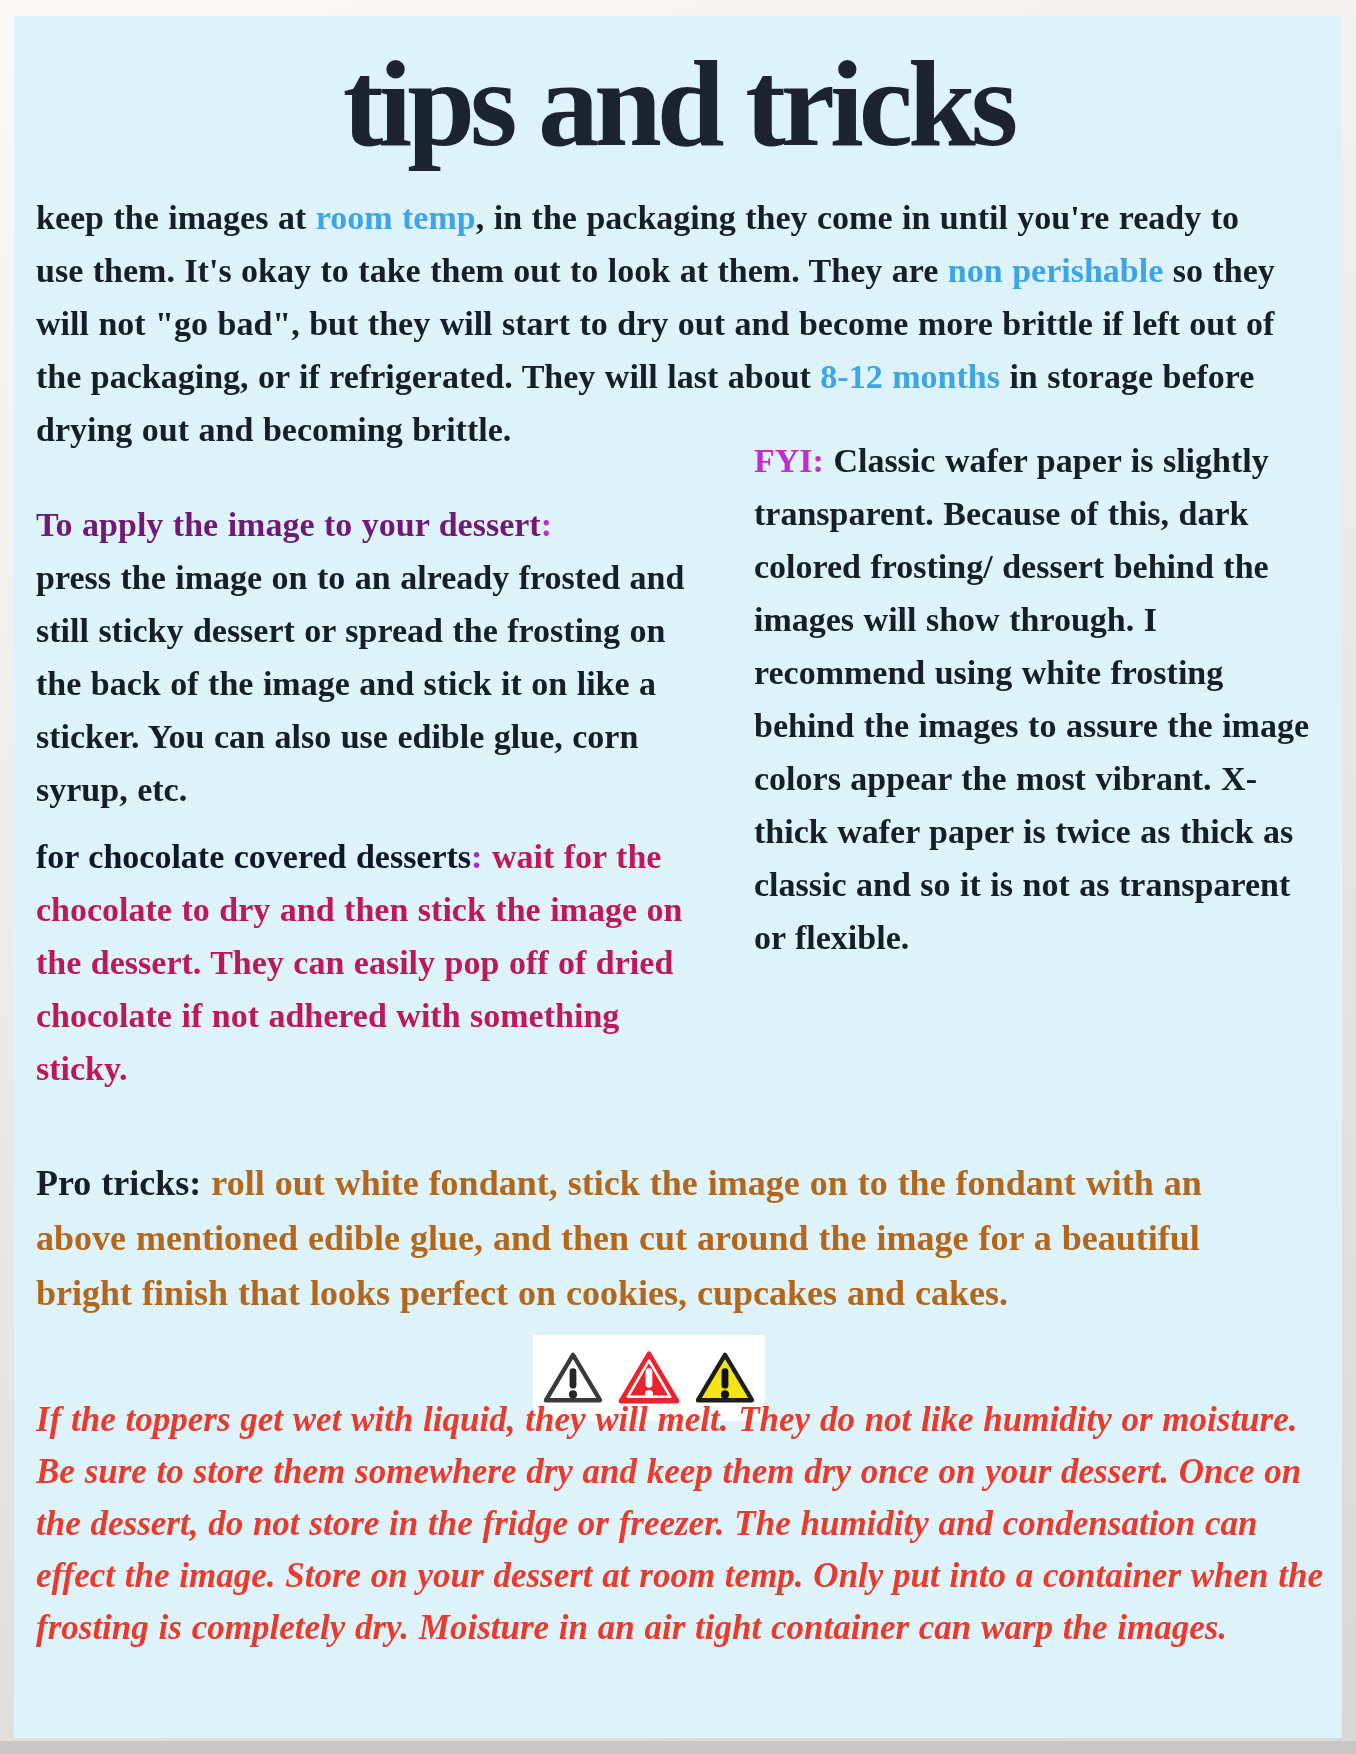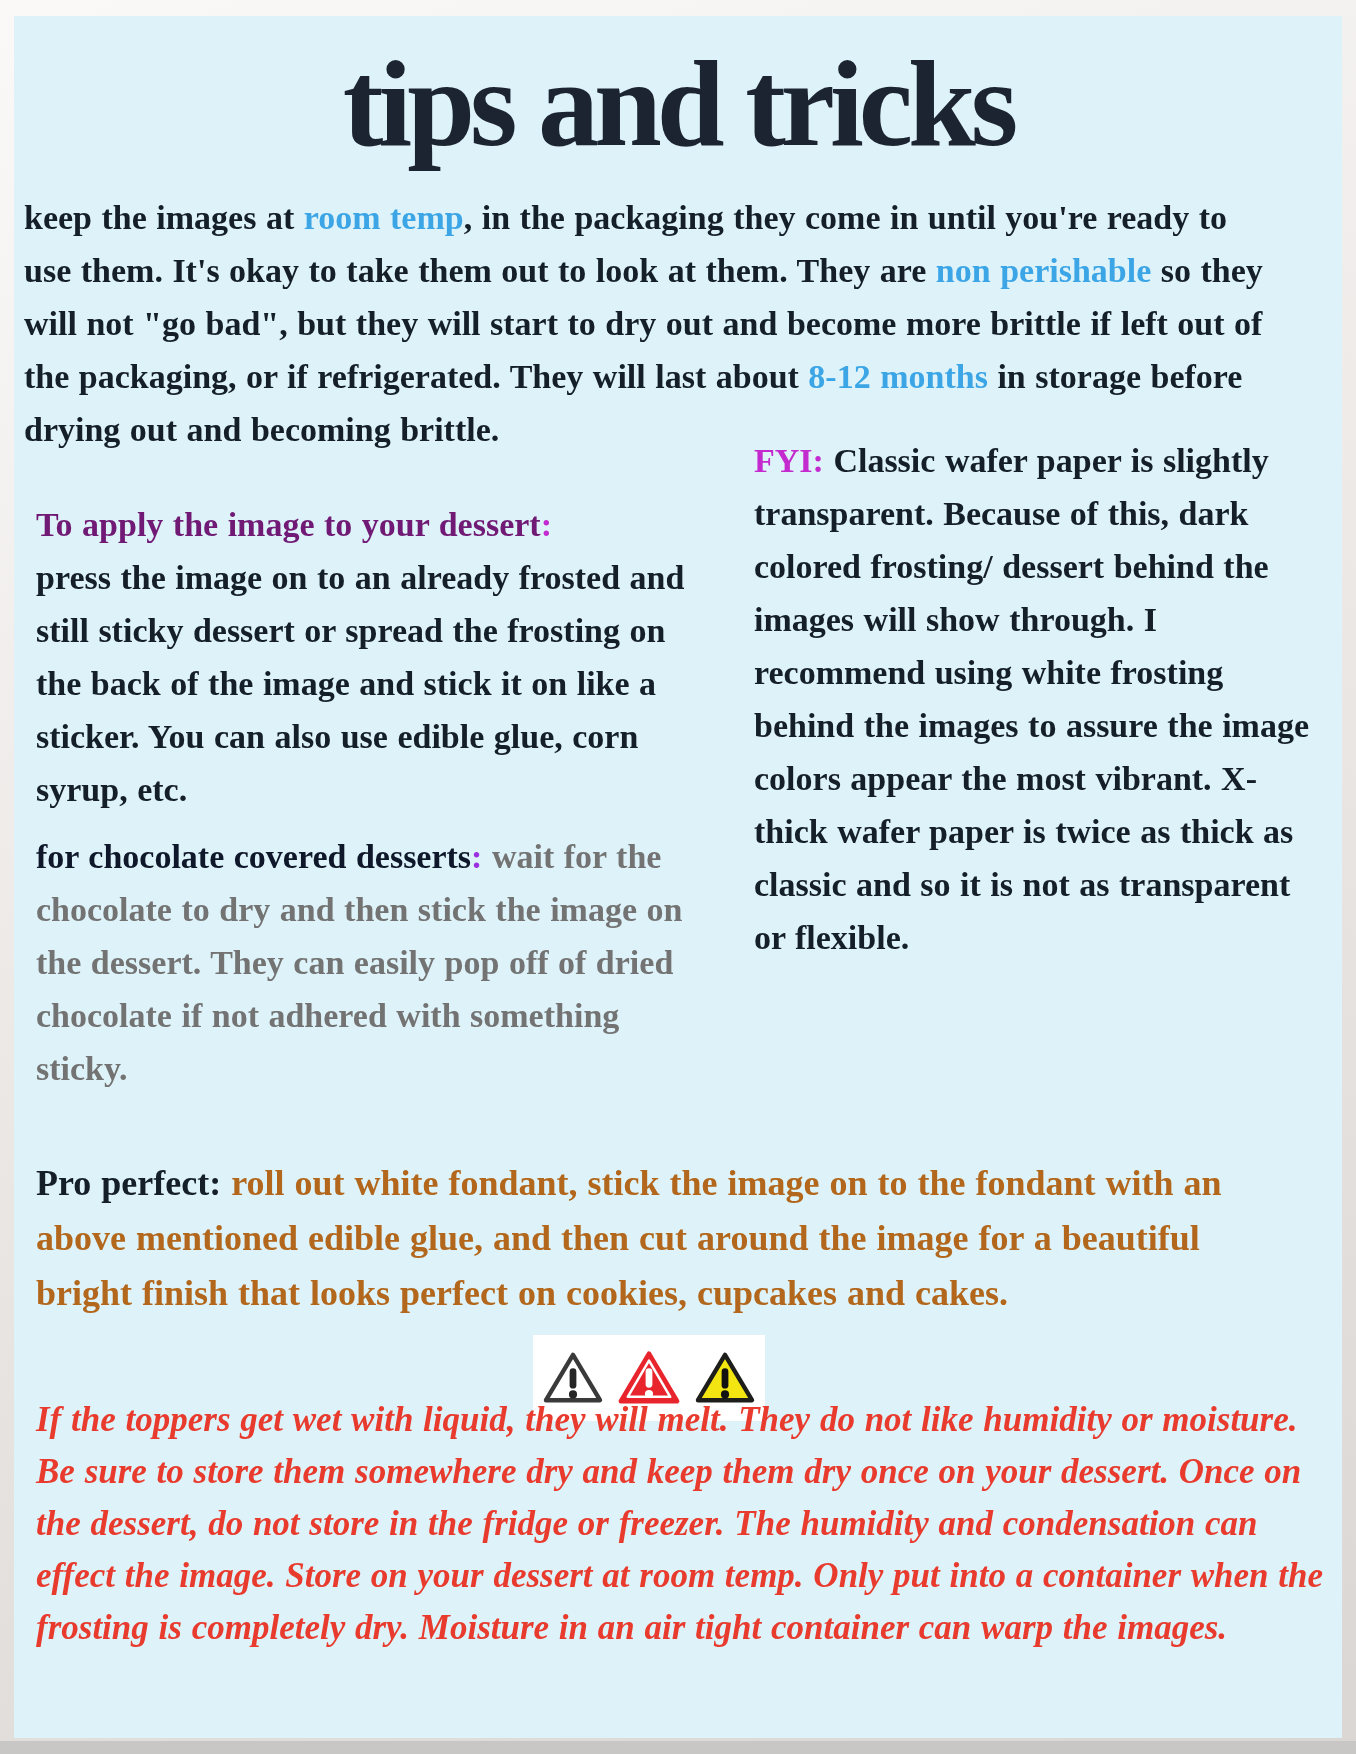--- a/index.html
+++ b/index.html
@@ -14,21 +14,21 @@
     position:absolute;left:14px;top:16px;width:1328px;height:1722px;
     background:#def3f9;
     font-family:"Liberation Serif",serif;font-weight:700;
   }
   .title{
     position:absolute;top:18px;left:0;width:100%;box-sizing:border-box;
     margin:0;text-align:center;
     font-size:122px;line-height:1.15;letter-spacing:-5px;color:#1b2430;
   }
   .para{margin:0;position:absolute;word-spacing:1px;}
-  .intro{top:175px;left:10px;width:1244px;font-size:34px;line-height:53px;}
+  .intro{top:175px;left:22px;width:1244px;font-size:34px;line-height:53px;}
   .col-left{position:absolute;top:482px;left:22px;width:660px;}
   .col-left .para{position:static;font-size:34px;line-height:53px;}
   .col-left .para + .para{margin-top:14px;}
   .col-right{position:absolute;top:418px;left:740px;width:570px;}
   .col-right .para{position:static;font-size:34px;line-height:53px;}
   .pro{top:1140px;left:22px;width:1256px;font-size:36px;line-height:55px;}
   .icons-panel{
     position:absolute;left:519px;top:1319px;width:232px;height:86px;
     background:#ffffff;display:flex;align-items:center;justify-content:center;gap:13px;
   }
@@ -40,28 +40,28 @@
 
 <div class="photo">
   <div class="sheet">
 
     <h1 class="title" style="color: rgb(27, 36, 48);">tips and tricks</h1>
 
     <p class="para intro"><span style="color: rgb(21, 31, 41);">keep the images at </span><span style="color: rgb(59, 165, 230);">room temp</span><span style="color: rgb(21, 31, 41);">, in the packaging they come in until you're ready to use them. It's okay to take them out to look at them. They are </span><span style="color: rgb(59, 165, 230);">non perishable</span><span style="color: rgb(21, 31, 41);"> so they will not "go bad", but they will start to dry out and become more brittle if left out of the packaging, or if refrigerated. They will last about </span><span style="color: rgb(59, 165, 230);">8-12 months</span><span style="color: rgb(21, 31, 41);"> in storage before drying out and becoming brittle.</span></p>
 
     <div class="col-left">
       <p class="para"><span style="color: #701a75;">To apply the image to your dessert</span><span style="color: rgb(195, 43, 206);">:</span><br><span style="color: rgb(21, 31, 41);">press the image on to an already frosted and still sticky dessert or spread the frosting on the back of the image and stick it on like a sticker. You can also use edible glue, corn syrup, etc.</span></p>
-      <p class="para"><span style="color: #0f172a;">for chocolate covered desserts</span><span style="color: rgb(155, 47, 224);">:</span><span style="color: #737373;"> wait for the chocolate to dry and then stick the image on the dessert. They can easily pop off of dried chocolate if not adhered with something sticky.</span></p>
+      <p class="para"><span style="color: #0f172a;">for chocolate covered desserts</span><span style="color: rgb(155, 47, 224);">:</span><span style="color: #be185d;"> wait for the chocolate to dry and then stick the image on the dessert. They can easily pop off of dried chocolate if not adhered with something sticky.</span></p>
     </div>
 
     <div class="col-right">
       <p class="para"><span style="color: rgb(195, 43, 206);">FYI:</span><span style="color: rgb(21, 31, 41);"> Classic wafer paper is slightly transparent. Because of this, dark colored frosting/ dessert behind the images will show through. I recommend using white frosting behind the images to assure the image colors appear the most vibrant. X-thick wafer paper is twice as thick as classic and so it is not as transparent or flexible.</span></p>
     </div>
 
-    <p class="para pro"><span style="color: rgb(21, 31, 41);">Pro perfect:</span><span style="color: rgb(178, 103, 28);"> roll out white fondant, stick the image on to the fondant with an above mentioned edible glue, and then cut around the image for a beautiful bright finish that looks perfect on cookies, cupcakes and cakes.</span></p>
+    <p class="para pro"><span style="color: rgb(21, 31, 41);">Pro tricks:</span><span style="color: rgb(178, 103, 28);"> roll out white fondant, stick the image on to the fondant with an above mentioned edible glue, and then cut around the image for a beautiful bright finish that looks perfect on cookies, cupcakes and cakes.</span></p>
 
     <div class="icons-panel">
       <svg class="warn-icon" width="62" height="56" viewBox="0 0 64 58">
         <path d="M32 5 L60 52 H4 Z" fill="#ffffff" stroke="#3a3a3a" stroke-width="4.5" stroke-linejoin="round"></path>
         <rect x="28.5" y="19" width="7" height="21" rx="3.5" fill="#262626"></rect>
         <circle cx="32" cy="46" r="4.2" fill="#262626"></circle>
       </svg>
       <svg class="warn-icon" width="64" height="56" viewBox="0 0 64 58">
         <path d="M32 4 L61 53 H3 Z" fill="#e8242d" stroke="#e8242d" stroke-width="5" stroke-linejoin="round"></path>
         <path d="M32 11 L54 48.5 H10 Z" fill="none" stroke="#ffffff" stroke-width="2.6" stroke-linejoin="round"></path>

